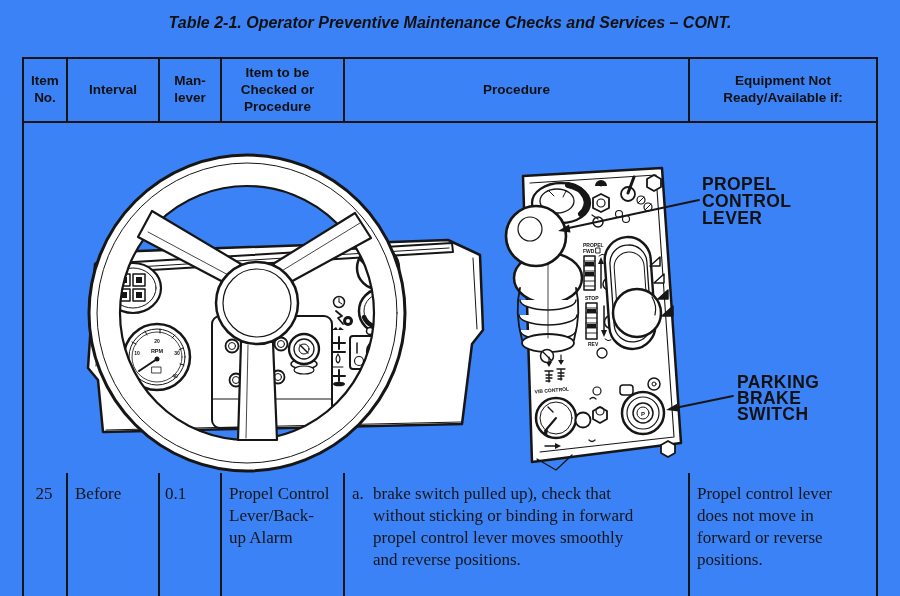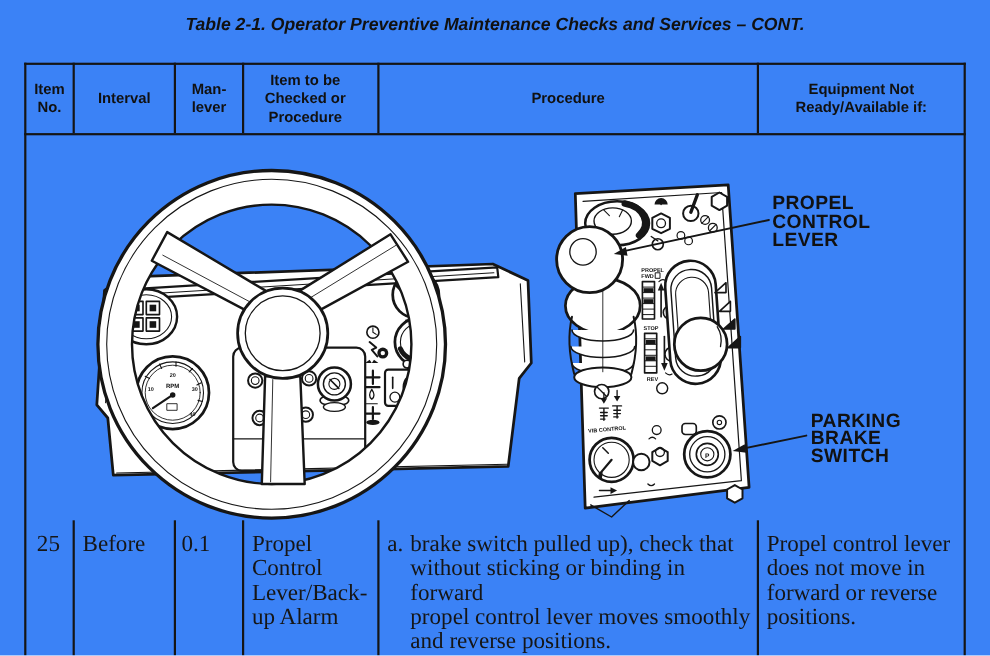--- a/index.html
+++ b/index.html
@@ -4,21 +4,21 @@
 <style>
   html,body{margin:0;padding:0;background:#fff;}
   .page{position:relative;width:900px;height:596px;background:#3b82f6;overflow:hidden;
         font-family:"Liberation Serif",serif;color:#111;}
   .title{position:absolute;left:0;top:14px;width:900px;text-align:center;
          font-family:"Liberation Sans",sans-serif;font-weight:bold;font-style:italic;
          font-size:16px;color:#111;}
   .ln{position:absolute;background:#151515;}
   .hc{position:absolute;text-align:center;font-family:"Liberation Sans",sans-serif;
       font-weight:bold;font-size:13.5px;line-height:17px;color:#111;}
-  .body-txt{position:absolute;font-size:21px;line-height:22px;color:#161616;}
+  .body-txt{position:absolute;font-size:17px;line-height:22px;color:#161616;}
   .center{text-align:center;}
   svg text{fill:#111;}
   .callout{font-family:"Liberation Sans",sans-serif;font-weight:bold;font-size:17.5px;letter-spacing:.4px;}
   .tiny{font-family:"Liberation Sans",sans-serif;font-weight:bold;}
 </style>
 </head>
 <body>
 
 <div class="page">
 

